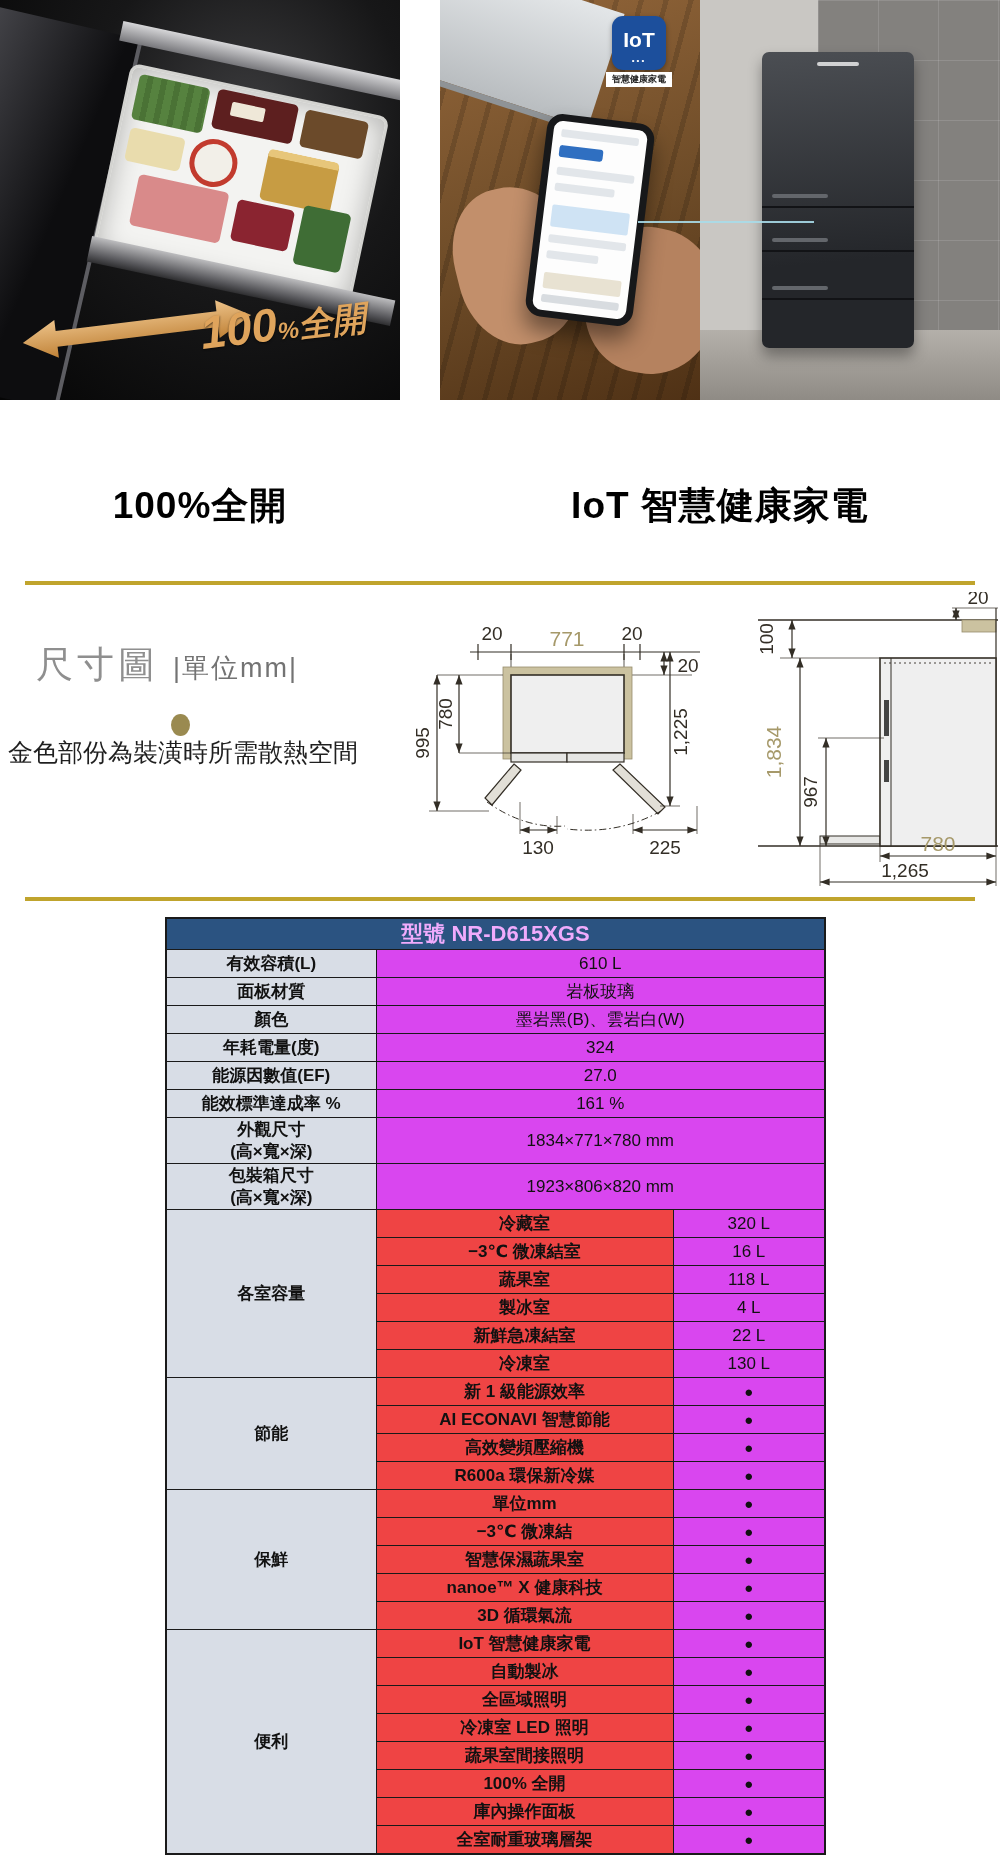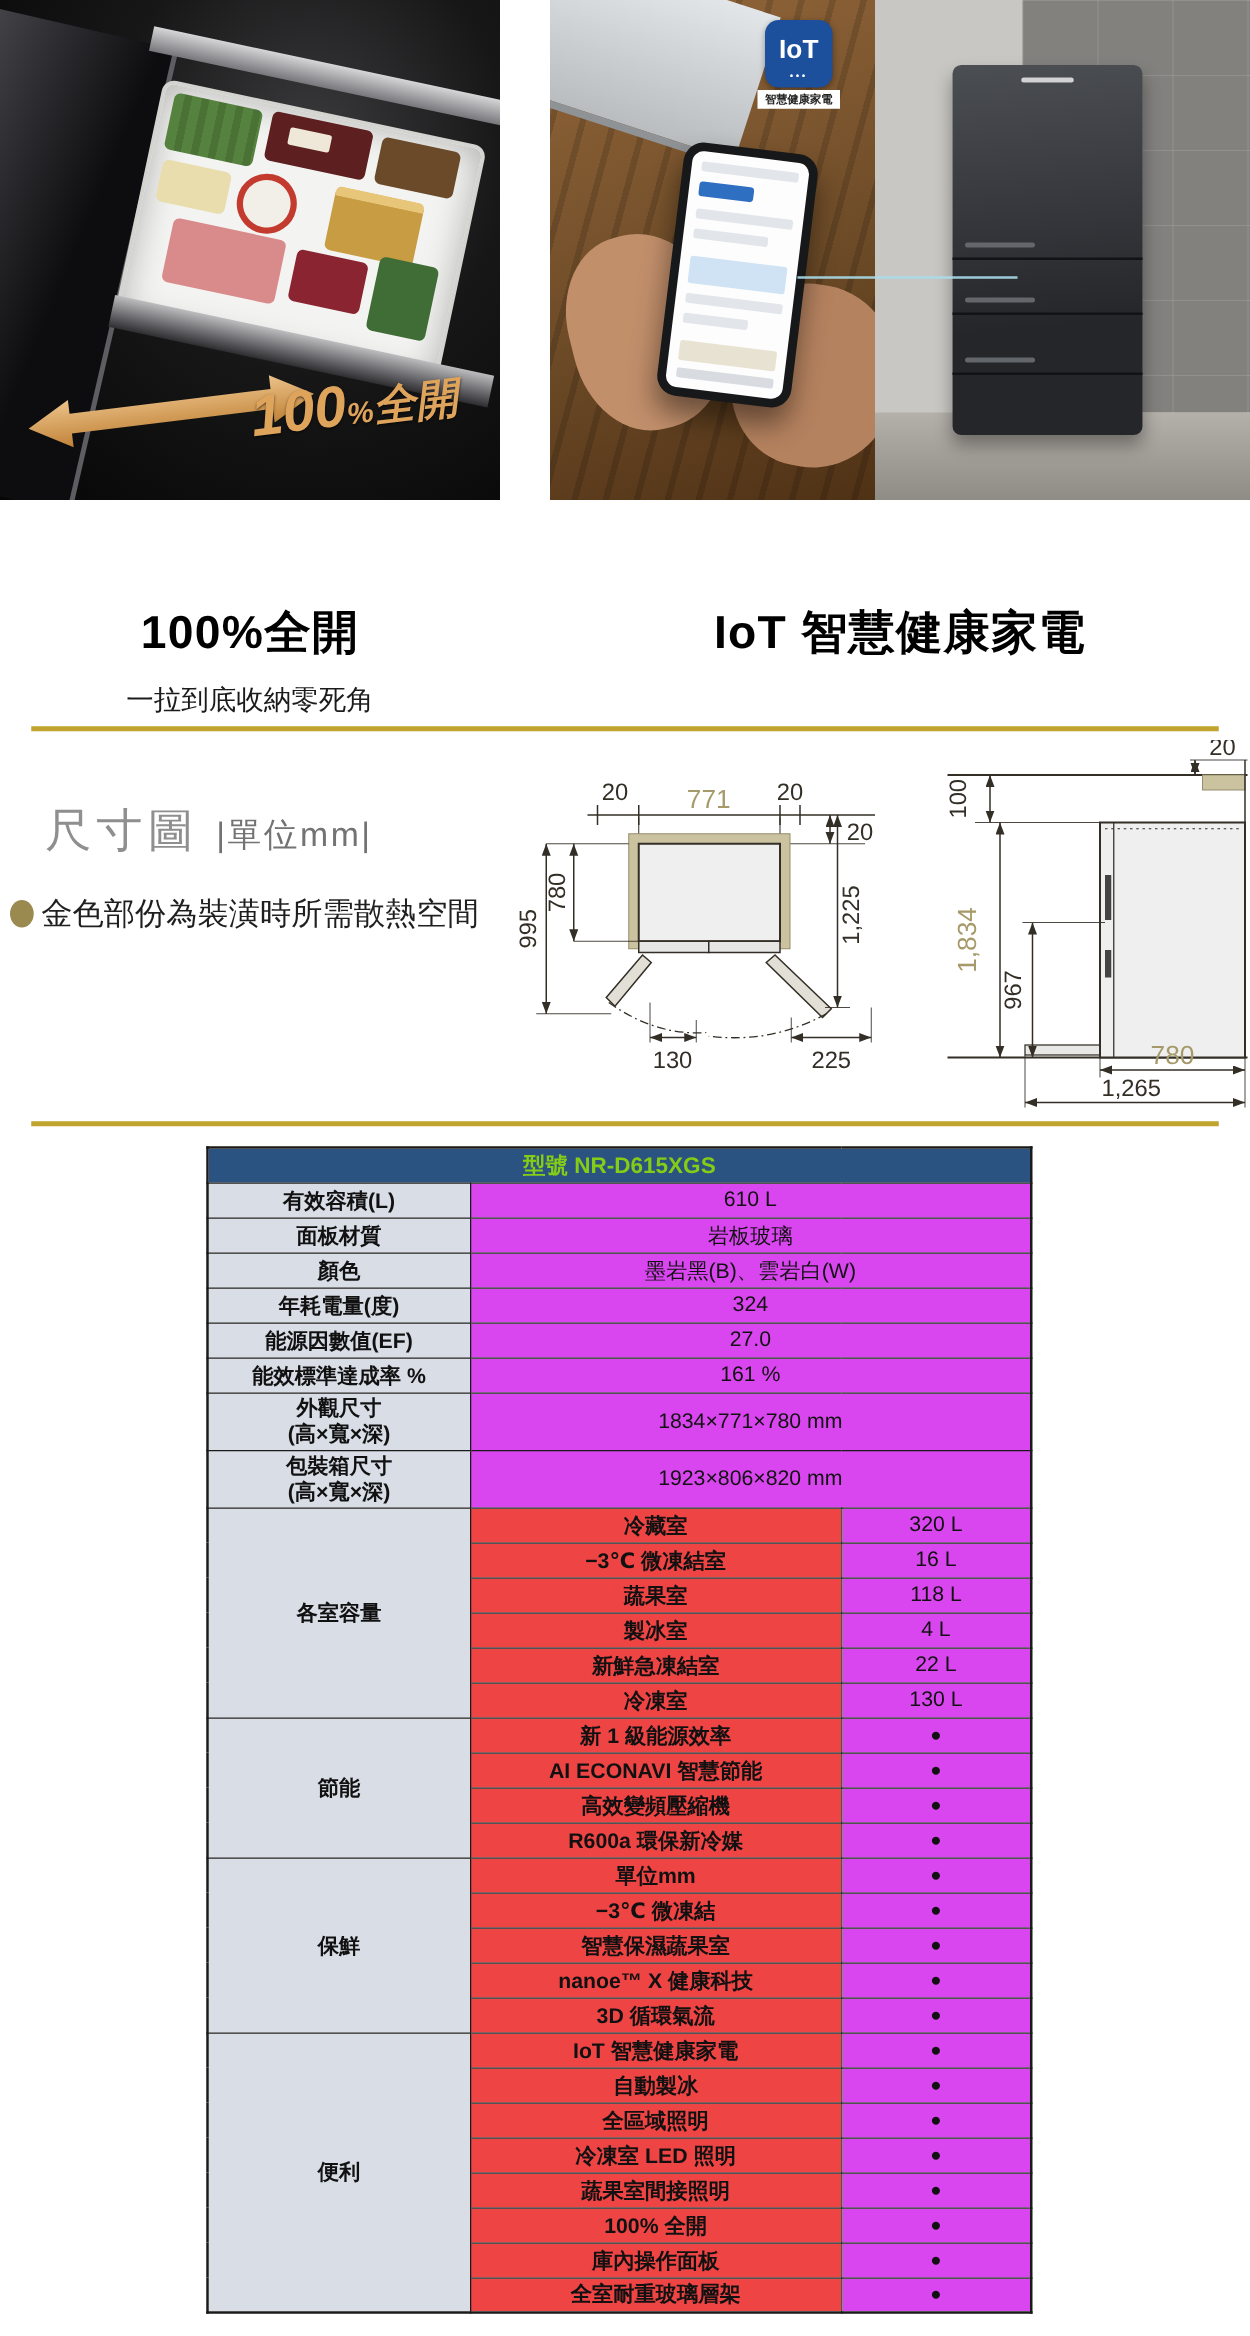--- a/index.html
+++ b/index.html
@@ -64,29 +64,29 @@
   .hs-left{left:0;width:400px;top:545px;}
   .hh-right{left:440px;width:560px;top:481px;}
   .hs-right{left:440px;width:560px;top:545px;}
 
   .gold-rule{left:25px;width:950px;height:4px;background:#c0a42d;}
 
   
   .dim-title-row{left:36px;top:640px;display:flex;align-items:baseline;}
   .dim-title{font-size:37px;color:#8f8f8f;letter-spacing:4px;}
   .dim-unit{font-size:27px;color:#737373;margin-left:14px;letter-spacing:2px;}
-  .dim-note{left:8px;top:714px;display:flex;align-items:center;}
+  .dim-note{left:8px;top:714px;display:flex;align-items:center;flex-direction:column;}
   .dim-dot{width:19px;height:22px;border-radius:50%;background:#9a8a50;margin-right:6px;}
   .dim-note-text{font-size:25px;color:#1f1f1f;}
   svg text{font-family:"Liberation Sans","DejaVu Sans",sans-serif;}
 
   
   #spec{position:absolute;left:165px;top:917px;border-collapse:collapse;table-layout:fixed;border:2px solid #1a1a1a;}
   #spec td{border:1px solid #1a1a1a;font-size:17px;text-align:center;vertical-align:middle;padding:0 4px;color:#111;overflow:hidden;}
-  #spec .th-model{background:#2b5381;color:#84cc16;font-weight:bold;font-size:18px;}
+  #spec .th-model{background:#2b5381;color:#f0abfc;font-weight:bold;font-size:22px;}
   #spec .lbl{background:#d8dde6;font-weight:bold;}
   #spec .sub{background:#ef4444;font-weight:bold;}
   #spec .val{background:#d946ef;}
   #spec .dotc{font-size:15px;}
   .r28{height:28px;} .r46{height:46px;}
   .thick td{border-top-width:2px;}
   .two-line div{line-height:1.25;}
 </style>
 </head>
 <body>
@@ -156,21 +156,20 @@
     </div>
     <div class="rp-cyan"></div>
     <div class="iot-badge">
       <div class="iot-sq">IoT</div>
       <div class="iot-dots">•••</div>
       <div class="iot-cap">智慧健康家電</div>
     </div>
   </div>
 
   <div class="abs hero-heading hh-left">100%全開</div>
-  <div class="abs hero-sub hs-left">一拉到底收納零死角</div>
   <div class="abs hero-heading hh-right">IoT 智慧健康家電</div>
 
   <div class="abs gold-rule" style="top:581px;"></div>
 
   <div class="abs dim-title-row">
     <span class="dim-title">尺寸圖</span>
     <span class="dim-unit">|單位mm|</span>
   </div>
   <div class="abs dim-note">
     <span class="dim-dot"></span>

